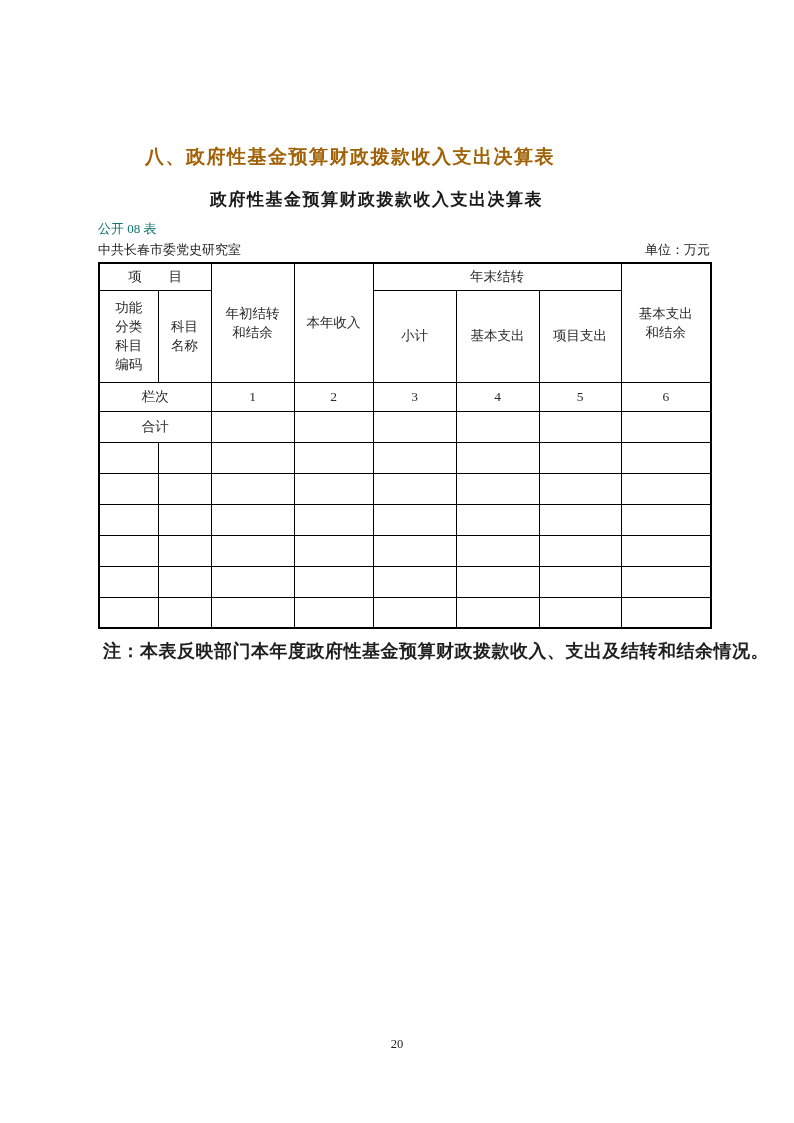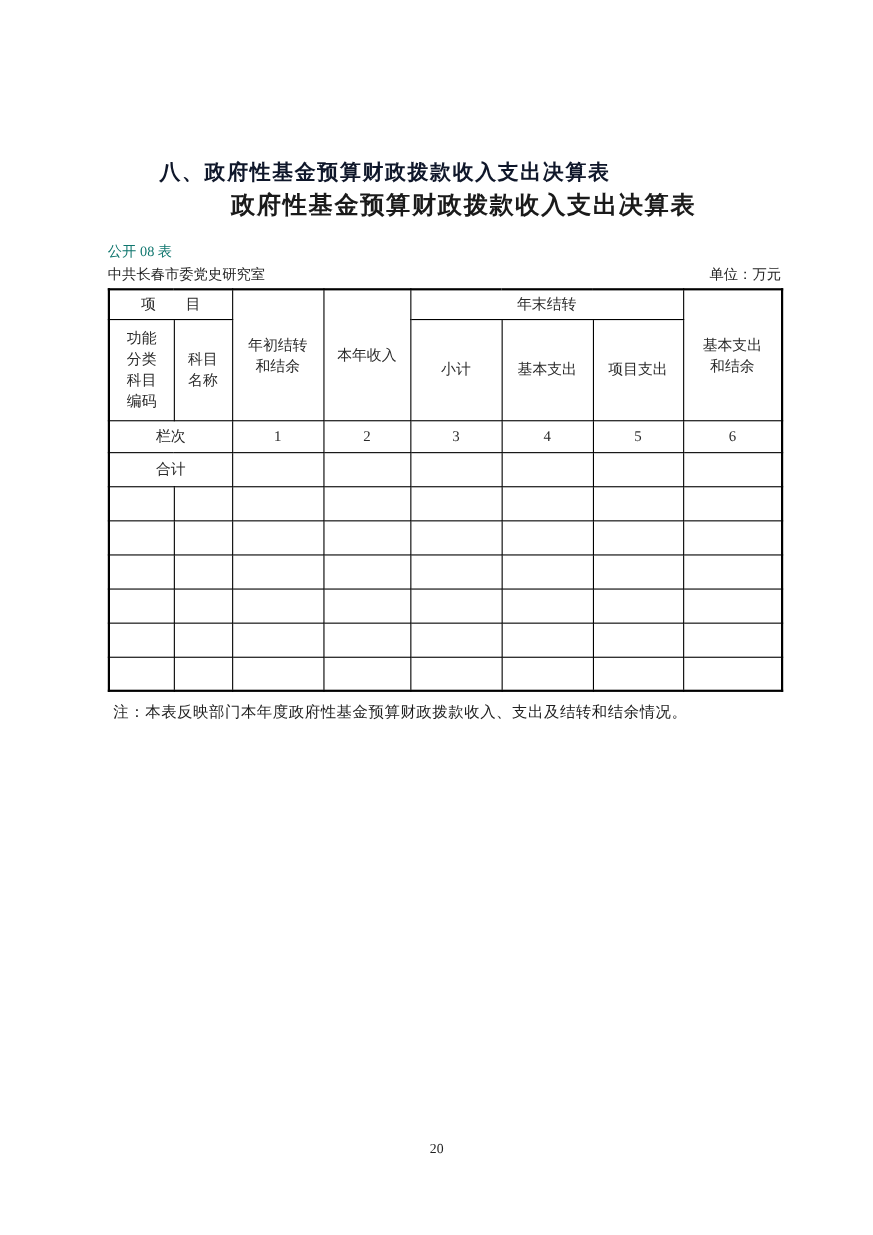--- a/index.html
+++ b/index.html
@@ -15,29 +15,29 @@
     font-family: "Liberation Serif", "DejaVu Serif", serif;
   }
   .section-title {
     position: absolute;
     left: 145px;
     top: 144px;
     font-family: "Liberation Sans", "DejaVu Sans", sans-serif;
     font-size: 19px;
     font-weight: bold;
     letter-spacing: 1.5px;
-    color: #0f172a;
+    color: #a16207;
     white-space: nowrap;
   }
   .table-title {
     position: absolute;
     left: 210px;
-    top: 172px;
+    top: 188px;
     font-family: "Liberation Sans", "DejaVu Sans", sans-serif;
-    font-size: 22px;
+    font-size: 17px;
     font-weight: bold;
     letter-spacing: 1.5px;
     color: #1a1a1a;
     white-space: nowrap;
   }
   .table-code {
     position: absolute;
     left: 98px;
     top: 220px;
     width: 612px;
@@ -79,22 +79,22 @@
   }
   tr.h-row-1 { height: 27px; padding-left: 45px; }
   tr.h-row-2 { height: 92px; }
   tr.index-row { height: 29px; }
   tr.total-row { height: 31px; }
   tr.empty-row { height: 31px; }
   .note {
     position: absolute;
     left: 103px;
     top: 639px;
-    font-size: 14px;
-    font-weight: normal;
+    font-size: 18px;
+    font-weight: bold;
     color: #1f1f1f;
     letter-spacing: 0.5px;
     white-space: nowrap;
   }
   .page-number {
     position: absolute;
     left: 0;
     top: 1037px;
     width: 794px;
     text-align: center;

